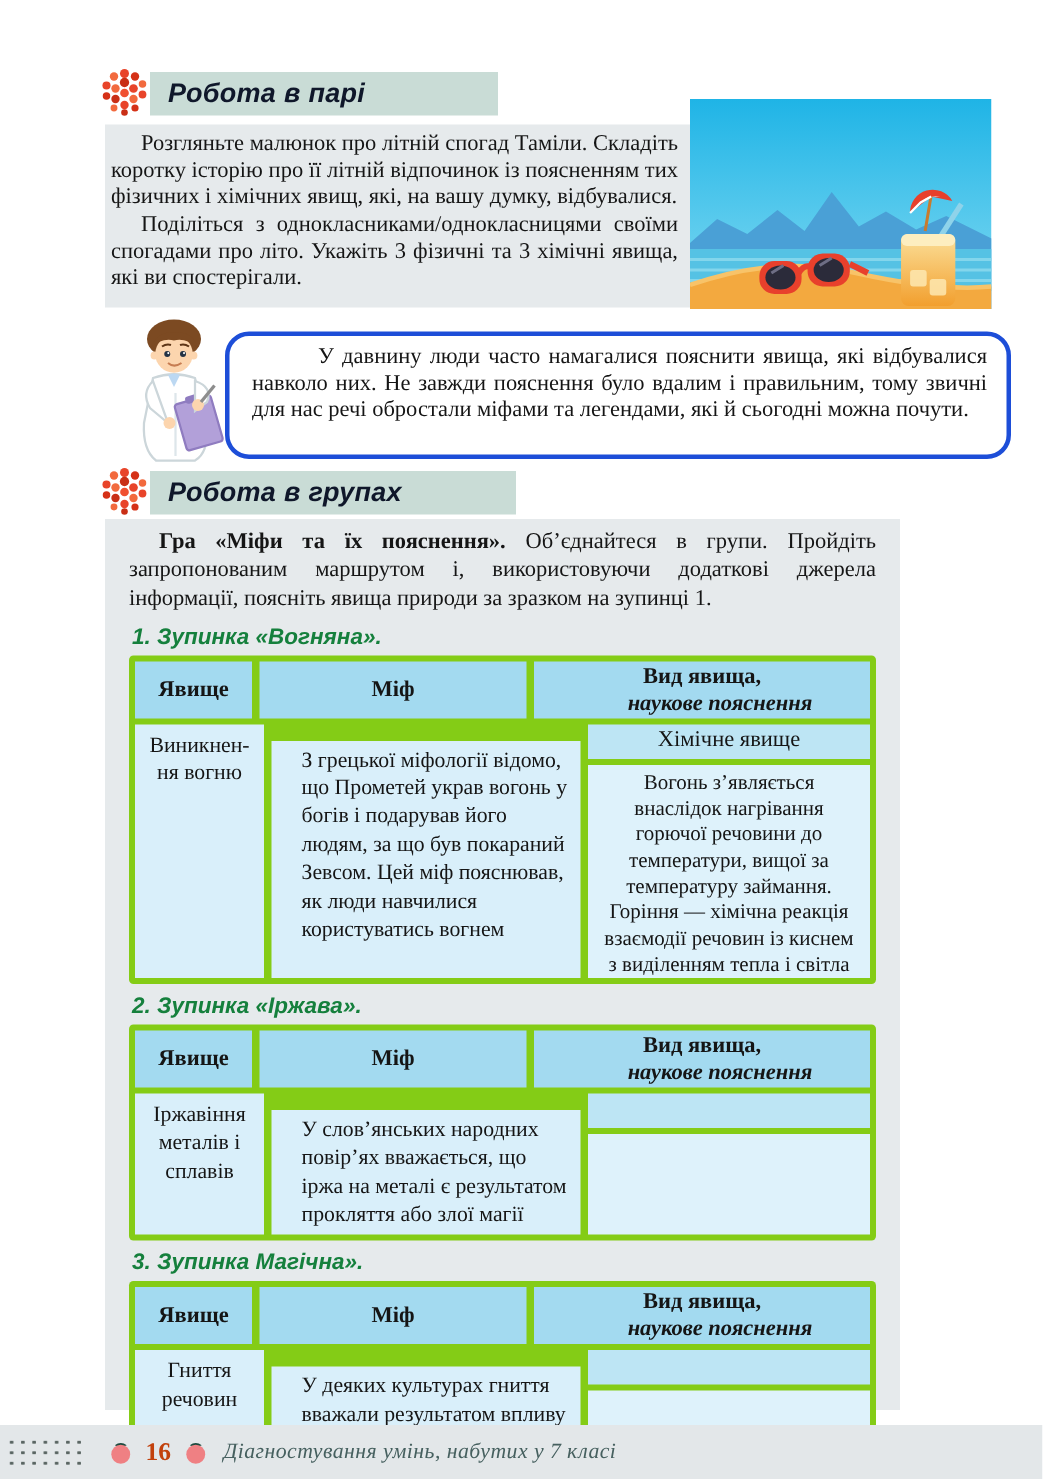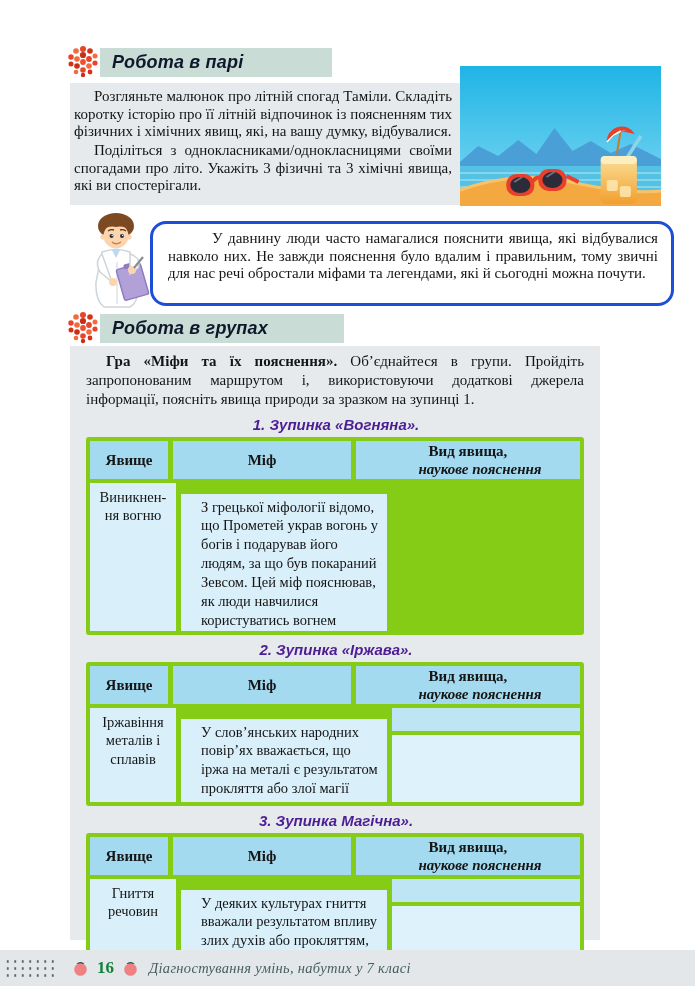--- a/index.html
+++ b/index.html
@@ -27,21 +27,21 @@
     padding:6px 13px 0 15px;
   }
   #callout .para{text-indent:44px;}
   #boy{left:72px;top:210px;width:95px;height:102px;z-index:3;}
   
   #panel2{left:70px;top:346px;width:530px;height:594px;padding:5px 16px;box-sizing:border-box;}
   .intro{font-size:15px;line-height:1.28;text-align:justify;text-indent:20px;margin:1px 0 5px 0;}
   .intro b{font-weight:bold;}
   .station-title{
     font-family:"Liberation Sans", sans-serif;font-weight:bold;font-style:italic;
-    font-size:15px;color:#4c1d95;margin:6px 0 4px 2px;text-align:center;
+    font-size:15px;color:#15803d;margin:6px 0 4px 2px;
   }
   
   .tcard{background:#84cc16;padding:4px;border-radius:3px;display:flex;flex-direction:column;gap:4px;}
   .trow{display:flex;gap:5px;align-items:stretch;}
   .c1{width:78px;flex:none;}
   .c2{width:178px;flex:none;}
   .c3{flex:1;}
   .hcell{
     background:#a3daf0;display:flex;flex-direction:column;align-items:center;justify-content:center;
     font-weight:bold;font-size:15px;min-height:38px;text-align:center;line-height:1.2;
@@ -57,21 +57,21 @@
   .st0 .tbody{min-height:148px;}
   .st1 .tbody{min-height:94px;}
   .st2 .tbody{min-height:92px;}
   
   #footer{left:0;top:950px;width:695px;height:36px;background:#e3e7e9;display:flex;align-items:center;}
   #footer-dots{
     width:56px;height:24px;margin-left:2px;
     background-image:radial-gradient(#5a6663 1.1px, transparent 1.4px);
     background-size:7.5px 7px;background-position:2px 2px;
   }
-  .page-num{font-weight:bold;font-size:17px;margin:0 8px;color:#15803d;}
+  .page-num{font-weight:bold;font-size:17px;margin:0 8px;color:#c2410c;}
   .footer-caption{
     font-style:italic;font-size:14.5px;color:#46605f;margin-left:10px;letter-spacing:.3px;
   }
   .berry{width:17px;height:17px;flex:none;}
 </style>
 </head>
 <body>
 
 <svg class="abs" style="left:63px;top:43px;" width="40" height="37" viewBox="0 0 40 37">
   <g>
@@ -215,20 +215,27 @@
         <div class="hcell c2">Міф</div>
         <div class="hcell c3">
           <div>Вид явища,</div>
           <div class="it">наукове пояснення</div>
         </div>
       </div>
       <div class="trow tbody">
         <div class="cell c1 phen">Виникнен-
 ня вогню</div>
         <div class="cell c2 myth">З грецької міфології відомо, що Прометей украв вогонь у богів і подарував його людям, за що був покараний Зевсом. Цей міф пояснював, як люди навчилися користуватись вогнем</div>
+        <div class="c3 colstack">
+          <div class="cell sub">Хімічне явище</div>
+          <div class="cell sci">
+            <div>Вогонь з’являється внаслідок нагрівання горючої речовини до температури, вищої за температуру займання.</div>
+            <div>Горіння — хімічна реакція взаємодії речовин із киснем з виділенням тепла і світла</div>
+          </div>
+        </div>
       </div>
     </div>
   </div>
 
   <div class="station st1">
     <div class="station-title">2. Зупинка «Іржава».</div>
     <div class="tcard">
       <div class="trow">
         <div class="hcell c1">Явище</div>
         <div class="hcell c2">Міф</div>

